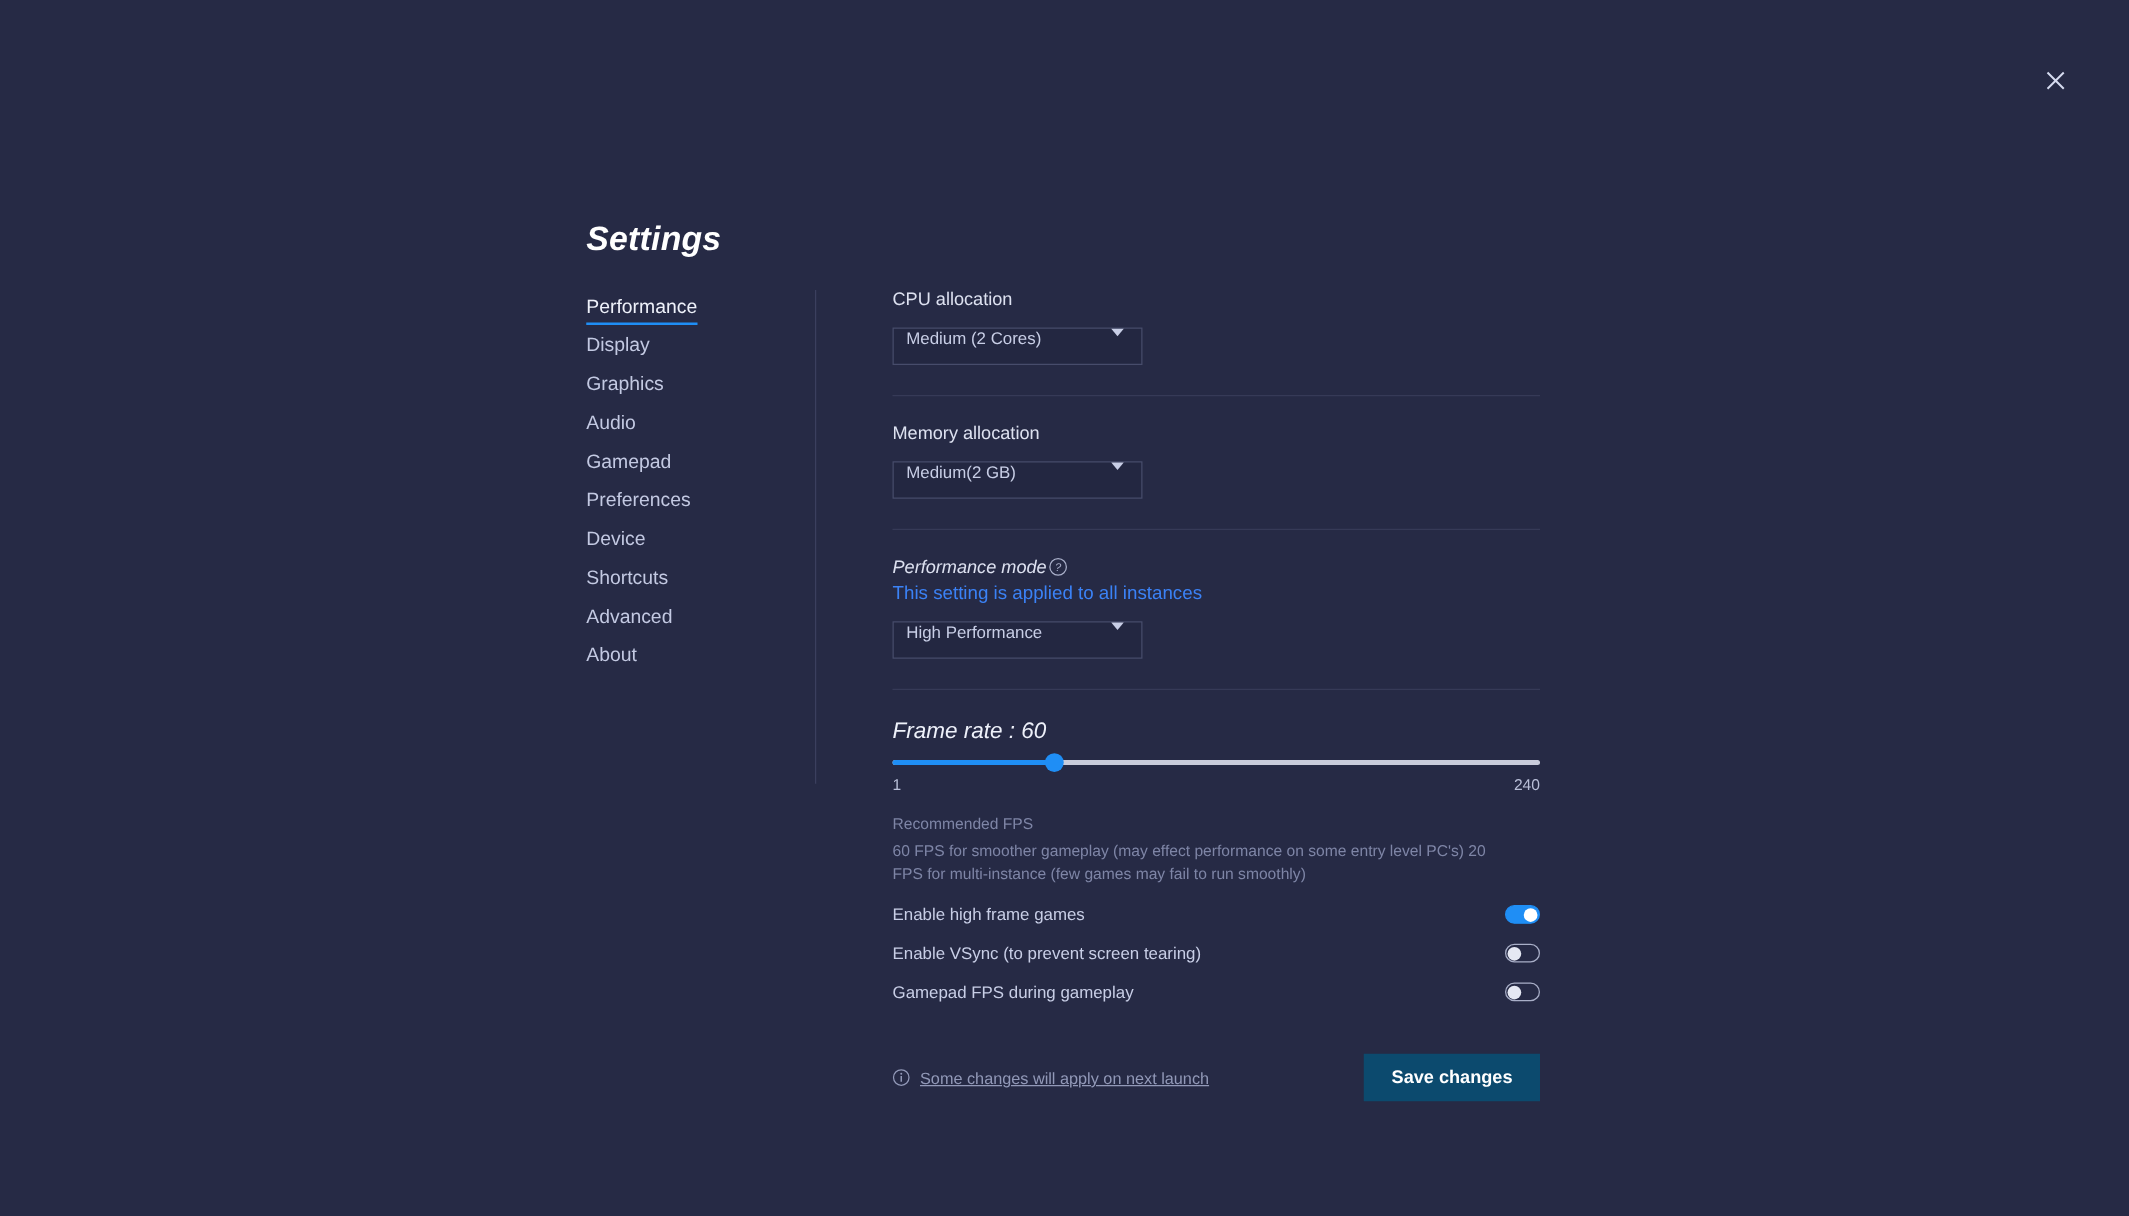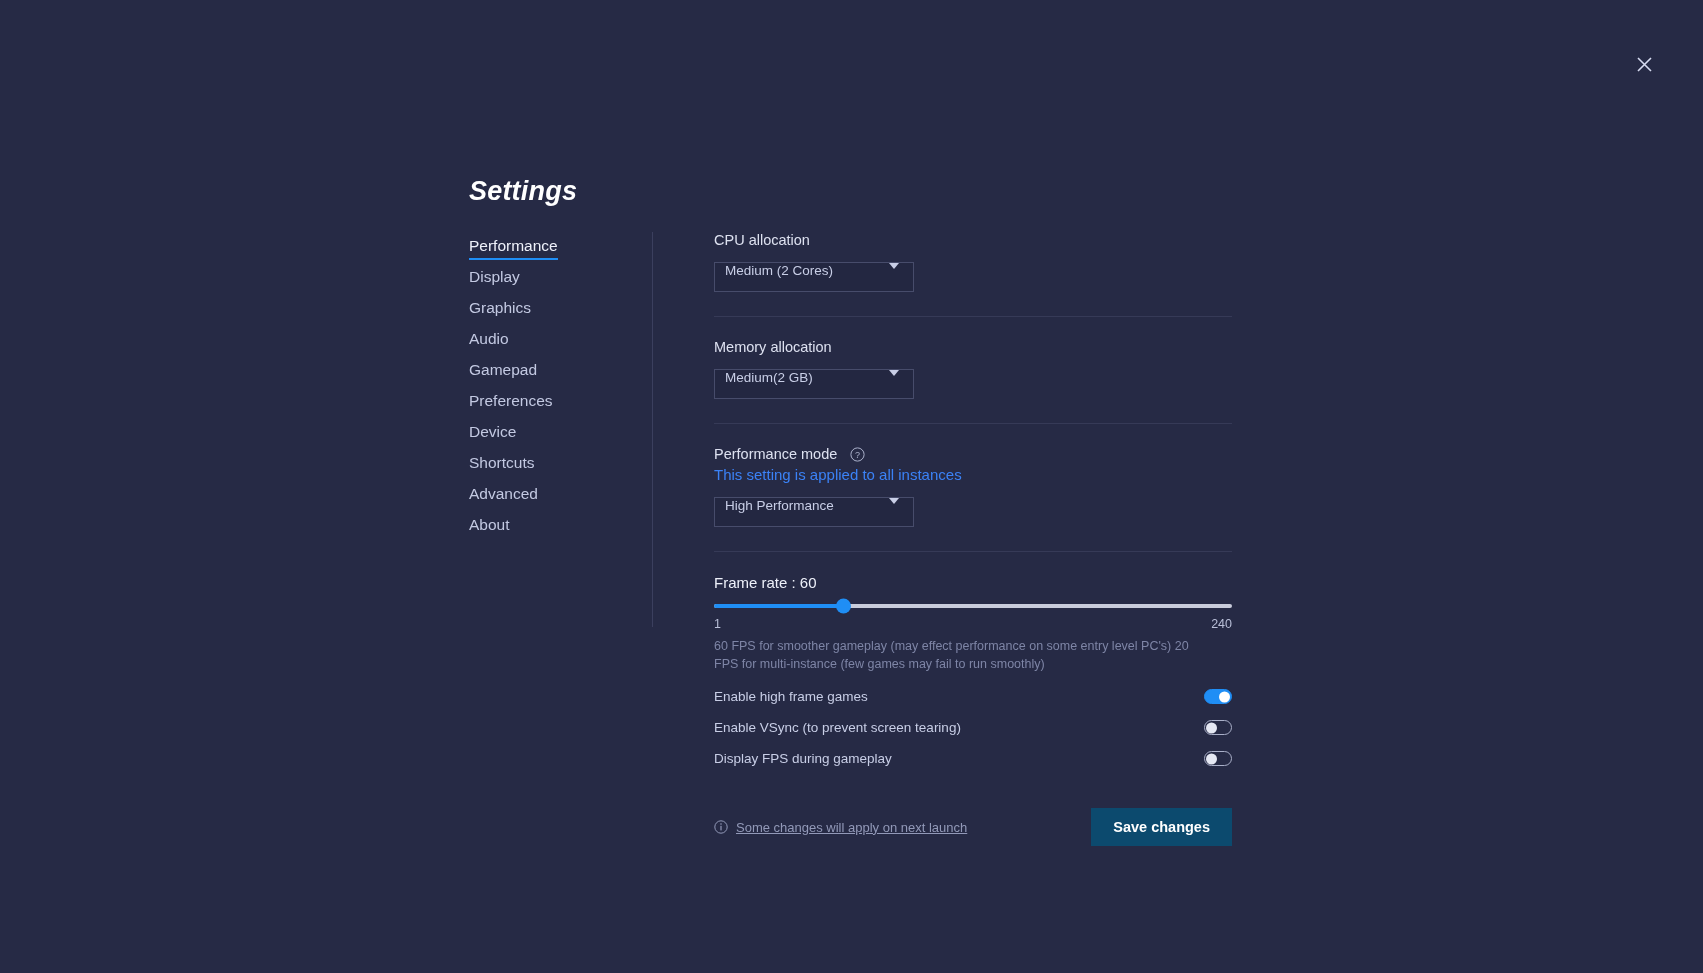--- a/index.html
+++ b/index.html
@@ -75,23 +75,24 @@
     margin-left: 28px;
   }
 
   .field-label {
     font-size: 14.5px;
     color: #dde1f0;
     margin-bottom: 14px;
   }
   .field-label.with-icon {
     display: flex;
-    align-items: flex-end;
-    gap: 13px;
+    align-items: flex-start;
+    gap: 2px;
     margin-bottom: 4px;
+    font-style: italic;
   }
   .sub-label {
     font-size: 15px;
     color: #3b82f6;
     margin-bottom: 14px;
   }
 
   .help-icon { display: block; }
 
   .select {
@@ -118,23 +119,24 @@
 
   .h-divider {
     height: 1px;
     background: #363a57;
     margin: 24px 0 22px 0;
   }
 
   
   .slider-block { margin-top: 4px; }
   .slider-title {
-    font-size: 15px;
+    font-size: 18px;
     color: #eef1fa;
     margin-bottom: 13px;
+    font-style: italic;
   }
   .slider-track {
     position: relative;
     height: 4px;
     background: #c9ccdb;
     border-radius: 2px;
     cursor: pointer;
   }
   .slider-fill {
     position: absolute;
@@ -300,39 +302,40 @@
     <div class="slider-block">
       <div class="slider-title">Frame rate : 60</div>
       <div class="slider-track">
         <div class="slider-fill" id="slider-fill" style="width: 25%;"></div>
         <div class="slider-thumb" id="slider-thumb" style="left: 25%;"></div>
       </div>
       <div class="slider-range">
         <span>1</span>
         <span>240</span>
       </div>
+      <div class="rec-title">Recommended FPS</div>
       <div class="rec-text">60 FPS for smoother gameplay (may effect performance on some entry level PC's) 20 FPS for multi-instance (few games may fail to run smoothly)</div>
     </div>
 
     <div class="toggle-row">
       <span class="toggle-label">Enable high frame games</span>
       <div class="toggle on">
         <div class="knob"></div>
       </div>
     </div>
 
     <div class="toggle-row">
       <span class="toggle-label">Enable VSync (to prevent screen tearing)</span>
       <div class="toggle off">
         <div class="knob"></div>
       </div>
     </div>
 
     <div class="toggle-row">
-      <span class="toggle-label">Display FPS during gameplay</span>
+      <span class="toggle-label">Gamepad FPS during gameplay</span>
       <div class="toggle off">
         <div class="knob"></div>
       </div>
     </div>
 
     <div class="footer">
       <div class="note">
         <svg width="14" height="14" viewBox="0 0 14 14">
           <circle cx="7" cy="7" r="6.2" fill="none" stroke="#9299b8" stroke-width="1"></circle>
           <circle cx="7" cy="4" r="0.8" fill="#9299b8"></circle>

